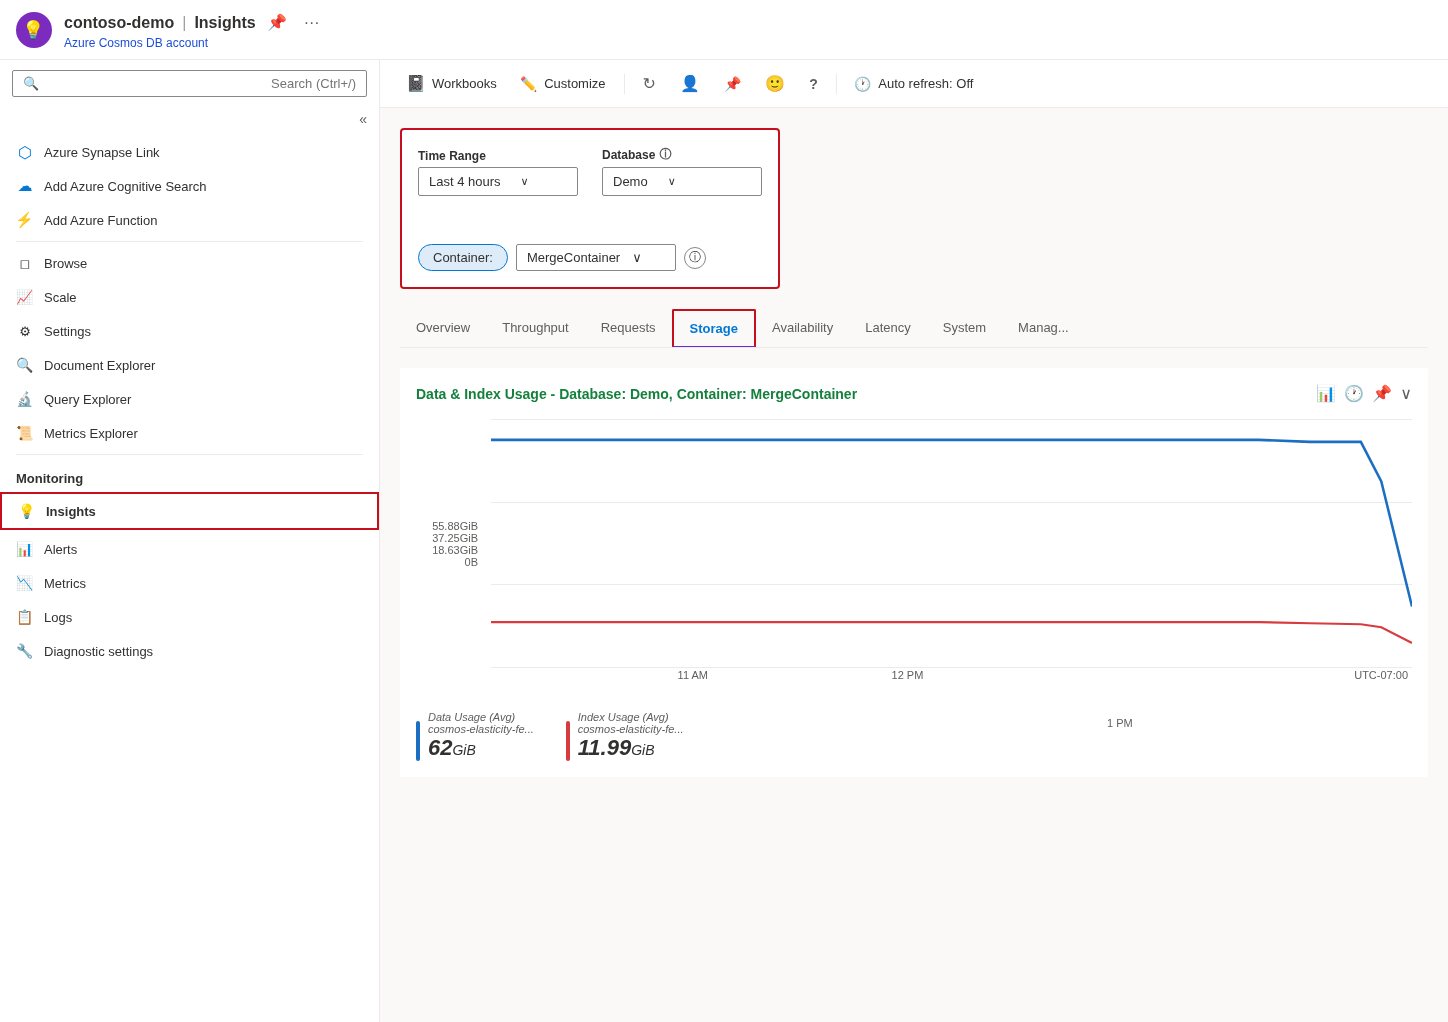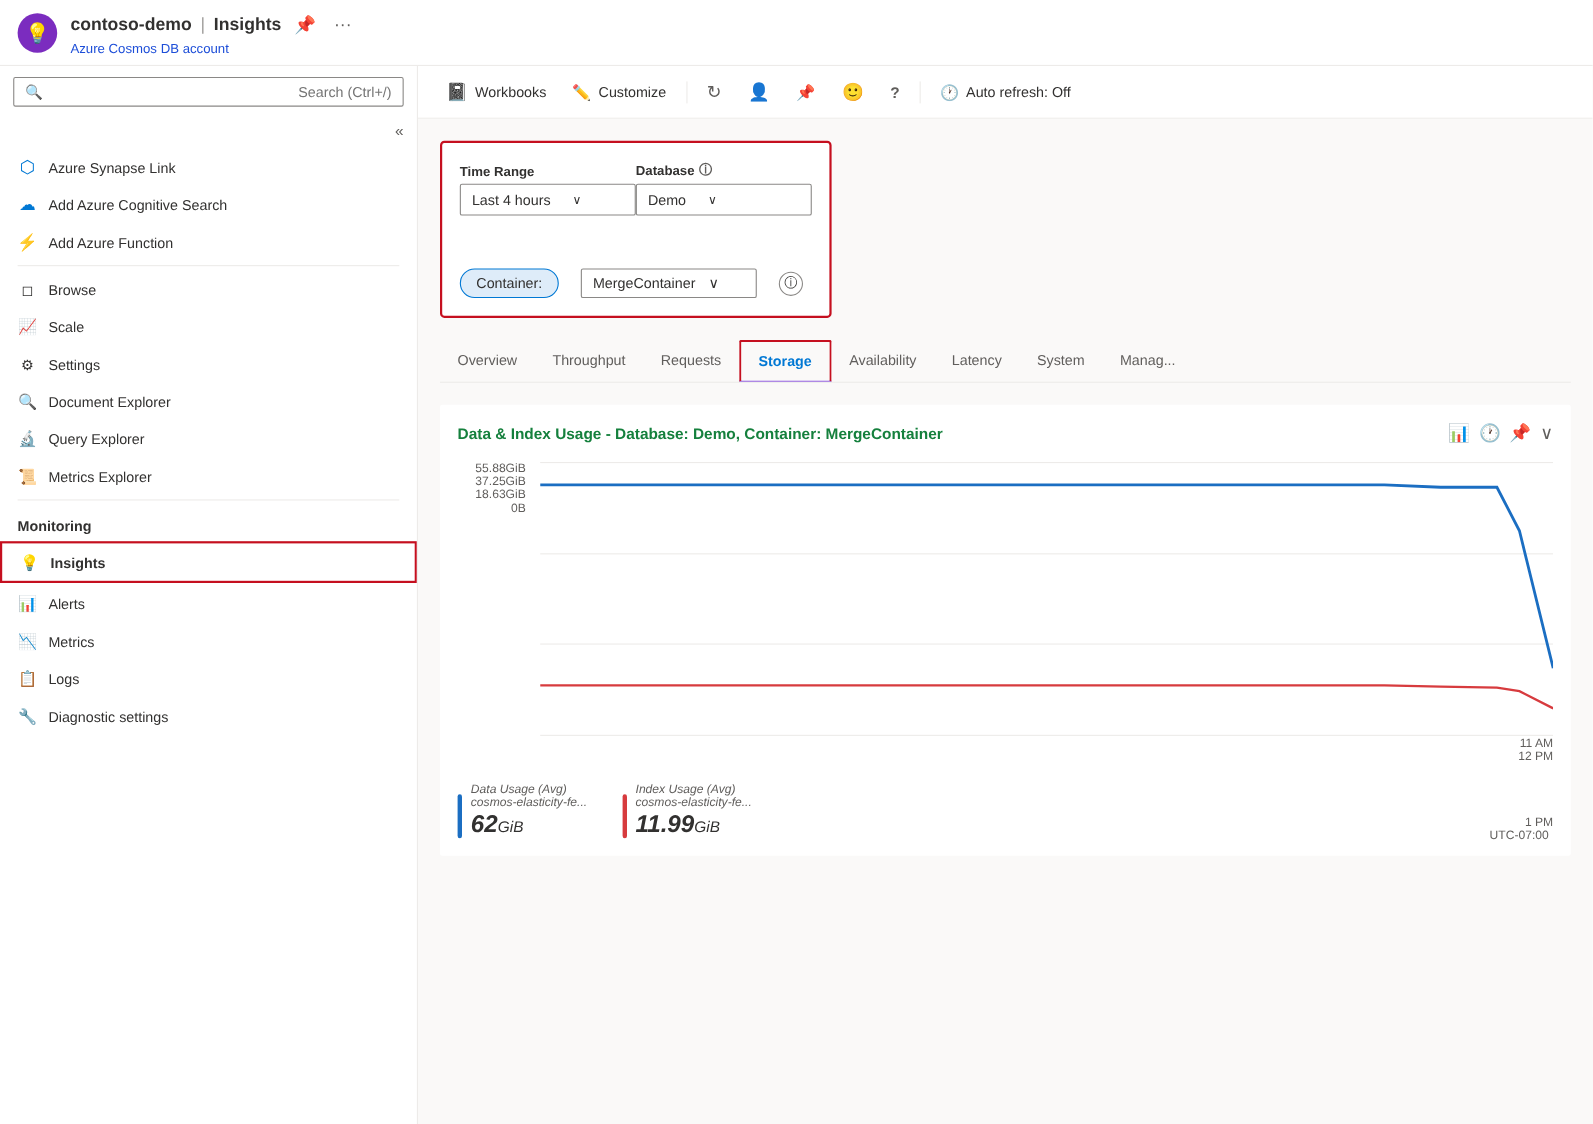--- a/index.html
+++ b/index.html
@@ -35,51 +35,51 @@
     .content-area { flex: 1; overflow: hidden; display: flex; flex-direction: column; }
     .toolbar { display: flex; align-items: center; gap: 4px; padding: 8px 16px; border-bottom: 1px solid #edebe9; background: #fff; height: 48px; }
     .toolbar-btn { display: flex; align-items: center; gap: 6px; padding: 5px 10px; border: none; background: none; cursor: pointer; color: #323130; font-size: 13px; border-radius: 2px; }
     .toolbar-divider { width: 1px; height: 20px; background: #edebe9; margin: 0 4px; }
 
     
     .content-body { flex: 1; overflow-y: auto; padding: 20px; background: #faf9f8; }
 
     
     .filter-box { border: 2px solid #c50f1f; border-radius: 4px; padding: 16px; background: #fff; display: inline-block; margin-bottom: 20px; }
-    .filter-row { display: flex; align-items: flex-end; margin-bottom: 12px; }
+    .filter-row { display: flex; align-items: flex-end; gap: 24px; margin-bottom: 12px; }
     .filter-group { display: flex; flex-direction: column; gap: 4px; }
     .filter-label { font-size: 12px; font-weight: 600; color: #323130; display: flex; align-items: center; gap: 4px; }
     .filter-select { display: flex; align-items: center; border: 1px solid #8a8886; border-radius: 2px; padding: 6px 10px; gap: 20px; background: #fff; cursor: pointer; min-width: 160px; font-size: 13px; }
     .filter-select .chevron { font-size: 11px; color: #323130; }
-    .container-row { display: flex; align-items: center; gap: 20px; margin-top: 48px; }
+    .container-row { display: flex; align-items: center; gap: 8px; margin-top: 48px; }
     .container-label { background: #deecf9; border: 1px solid #0078d4; border-radius: 20px; padding: 5px 14px; font-size: 13px; color: #323130; font-weight: 400; }
     .container-select { display: flex; align-items: center; border: 1px solid #8a8886; border-radius: 2px; padding: 5px 10px; gap: 12px; background: #fff; cursor: pointer; min-width: 160px; font-size: 13px; }
     .info-btn { width: 22px; height: 22px; border: 1px solid #8a8886; border-radius: 50%; display: flex; align-items: center; justify-content: center; cursor: pointer; font-size: 12px; color: #323130; background: #fff; }
 
     
     .tabs-row { display: flex; align-items: flex-end; gap: 0; border-bottom: 1px solid #edebe9; margin-bottom: 20px; }
     .tab { padding: 10px 16px; cursor: pointer; color: #605e5c; font-size: 13px; border-bottom: 2px solid transparent; white-space: nowrap; }
     .tab.active { color: #0078d4; border-bottom: 1px solid #6d28d9; font-weight: 600; }
     .tab-active-box { border: 2px solid #c50f1f; border-bottom: none; border-radius: 2px 2px 0 0; }
 
     
     .chart-section { background: #fff; padding: 16px; border-radius: 2px; }
     .chart-header { display: flex; align-items: center; justify-content: space-between; margin-bottom: 16px; }
     .chart-title { font-size: 14px; font-weight: 600; color: #15803d; }
     .chart-actions { display: flex; gap: 8px; align-items: center; }
     .chart-action-btn { background: none; border: none; cursor: pointer; color: #605e5c; font-size: 16px; }
 
     
     .chart-area { position: relative; height: 280px; }
-    .chart-y-labels { position: absolute; left: 0; top: 0; bottom: 30px; display: flex; flex-direction: column; justify-content: flex-start; width: 70px; }
+    .chart-y-labels { position: absolute; left: 0; top: 0; bottom: 30px; display: flex; flex-direction: column; justify-content: center; width: 70px; }
     .chart-y-label { font-size: 11px; color: #605e5c; text-align: right; padding-right: 8px; }
     .chart-plot { position: absolute; left: 75px; right: 0; top: 0; bottom: 30px; overflow: hidden; }
     .chart-gridlines { position: absolute; left: 0; right: 0; top: 0; bottom: 0; }
     .chart-gridline { position: absolute; left: 0; right: 0; border-top: 1px solid #edebe9; }
-    .chart-x-labels { position: absolute; left: 78px; right: 0; bottom: 0; height: 30px; display: flex; align-items: flex-end; flex-direction: column; }
+    .chart-x-labels { position: absolute; left: 78px; right: 0; bottom: 0; height: 30px; display: flex; align-items: flex-start; }
     .chart-x-label { font-size: 11px; color: #605e5c; }
     .chart-x-label.utc { margin-left: auto; padding-right: 4px; }
     .chart-svg { position: absolute; left: 0; top: 0; width: 100%; height: 100%; }
 
     
     .chart-legend { display: flex; gap: 32px; margin-top: 12px; }
     .legend-item { display: flex; align-items: flex-end; gap: 8px; }
     .legend-color-bar { width: 4px; height: 40px; border-radius: 2px; }
     .legend-info { display: flex; flex-direction: column; font-style: italic; }
     .legend-label { font-size: 11px; color: #605e5c; }

